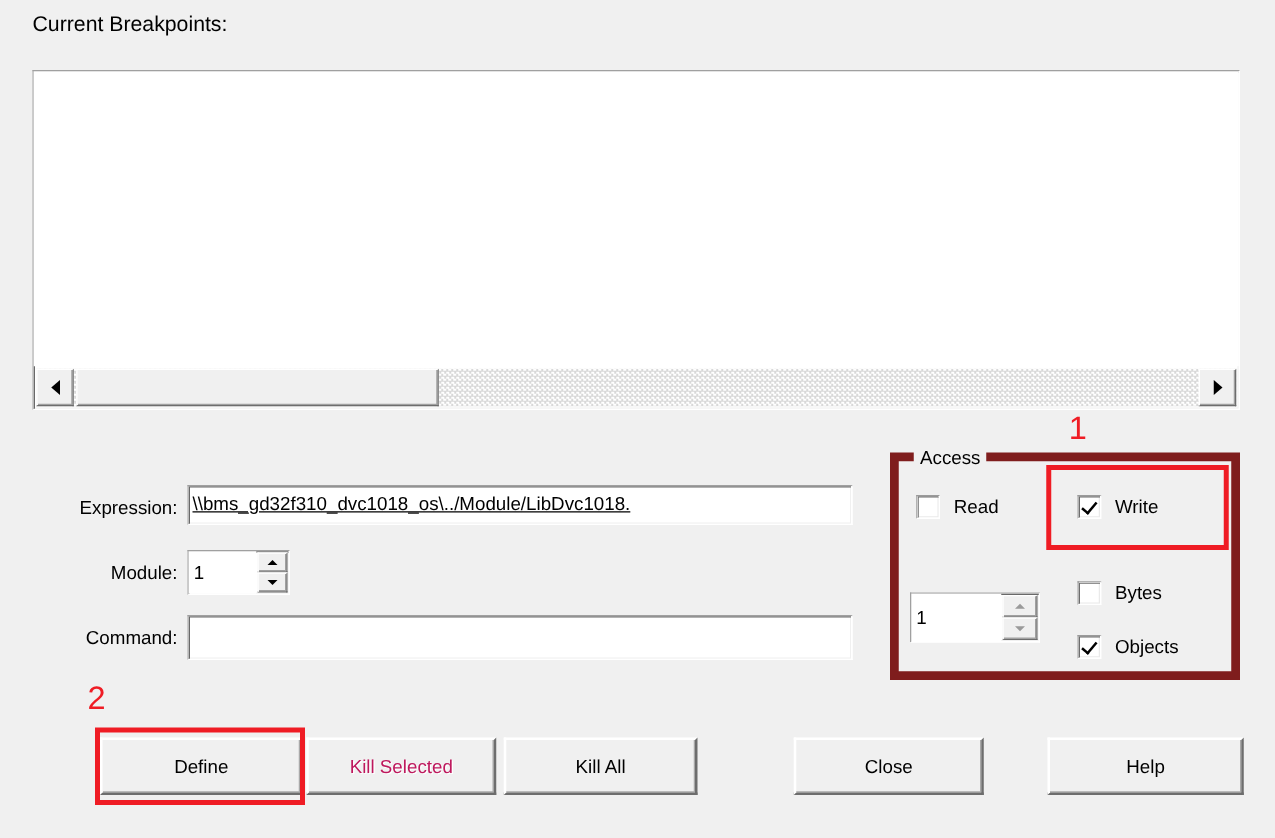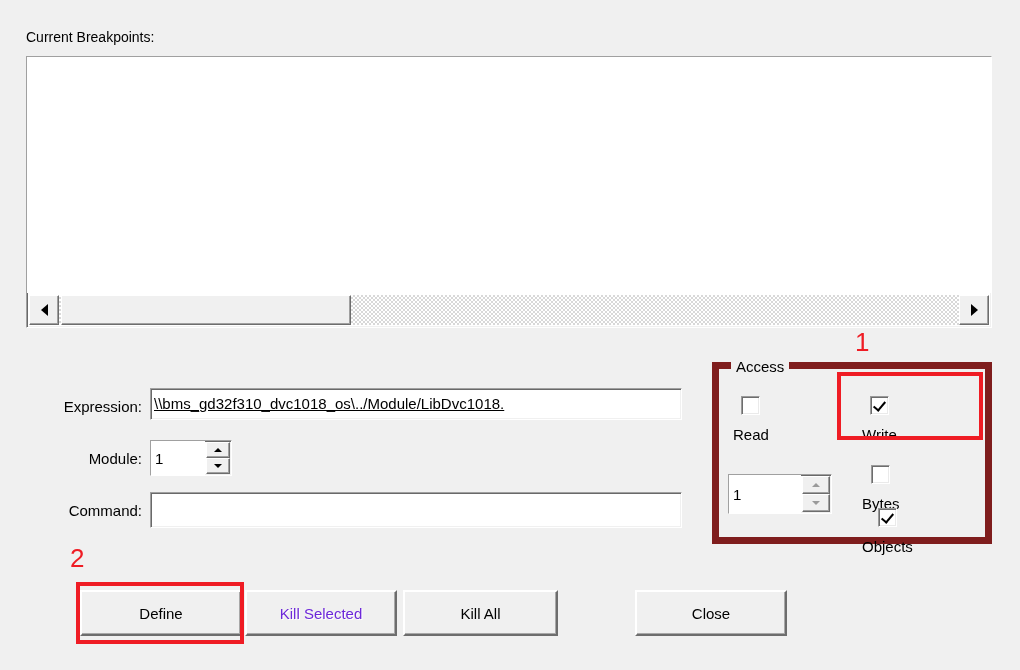--- a/index.html
+++ b/index.html
@@ -33,22 +33,22 @@
     border-bottom: 1px solid #ffffff;
     box-shadow: inset 1px 1px 0 #696969, inset -1px -1px 0 #f0f0f0;
     box-sizing: border-box;
     text-decoration: underline;
   }
 
   
   #lbl-current-breakpoints {
     position: absolute;
     left: 26px;
-    top: 29px;
-    font-size: 14px;
+    top: 10px;
+    font-size: 17px;
     white-space: nowrap;
   }
 
   
   #breakpoint-list {
     position: absolute;
     left: 26px;
     top: 56px;
     width: 966px;
     height: 272px;
@@ -235,21 +235,20 @@
     font-size: 15px;
   }
 
   
   .checkbox-row {
     position: absolute;
     display: flex;
     align-items: center;
     gap: 11px;
     white-space: nowrap;
-    flex-direction: column;
   }
   .cbx {
     width: 19px;
     height: 19px;
     background: #ffffff;
     border-top: 1px solid #9a9a9a;
     border-left: 1px solid #9a9a9a;
     border-right: 1px solid #ffffff;
     border-bottom: 1px solid #ffffff;
     box-shadow: inset 1px 1px 0 #6d6d6d, inset -1px -1px 0 #eaeaea;
@@ -297,21 +296,21 @@
     border-bottom: 2px solid #6d6d6d;
     box-shadow: inset -1px -1px 0 #a8a8a8;
     box-sizing: border-box;
     display: flex;
     align-items: center;
     justify-content: center;
     font-size: 15px;
     color: #000;
     font-family: "Liberation Sans", sans-serif;
   }
-  .btn.disabled { color: #6d28d9; text-shadow: 1px 1px 0 #ffffff; }
+  .btn.disabled { color: #be185d; text-shadow: 1px 1px 0 #ffffff; }
 
   #btn-define       { left: 80px;  top: 590px; width: 162px; }
   #btn-kill-selected{ left: 245px; top: 590px; width: 152px; }
   #btn-kill-all     { left: 403px; top: 590px; width: 155px; }
   #btn-close        { left: 635px; top: 590px; width: 152px; }
   #btn-help         { left: 838px; top: 590px; width: 157px; }
 
   
   .annot-box {
     position: absolute;
@@ -407,19 +406,20 @@
 
   <div id="chk-objects" class="checkbox-row">
     <span class="cbx checked"></span>
     <span class="cbx-label">Objects</span>
   </div>
 
   <div id="btn-define" class="btn">Define</div>
   <div id="btn-kill-selected" class="btn disabled">Kill Selected</div>
   <div id="btn-kill-all" class="btn">Kill All</div>
   <div id="btn-close" class="btn">Close</div>
+  <div id="btn-help" class="btn">Help</div>
 
   <div id="annot-box-write" class="annot-box"></div>
   <div id="annot-box-define" class="annot-box"></div>
   <div id="annot-num-1" class="annot-num">1</div>
   <div id="annot-num-2" class="annot-num">2</div>
 
 </div>
 
 </body></html>

